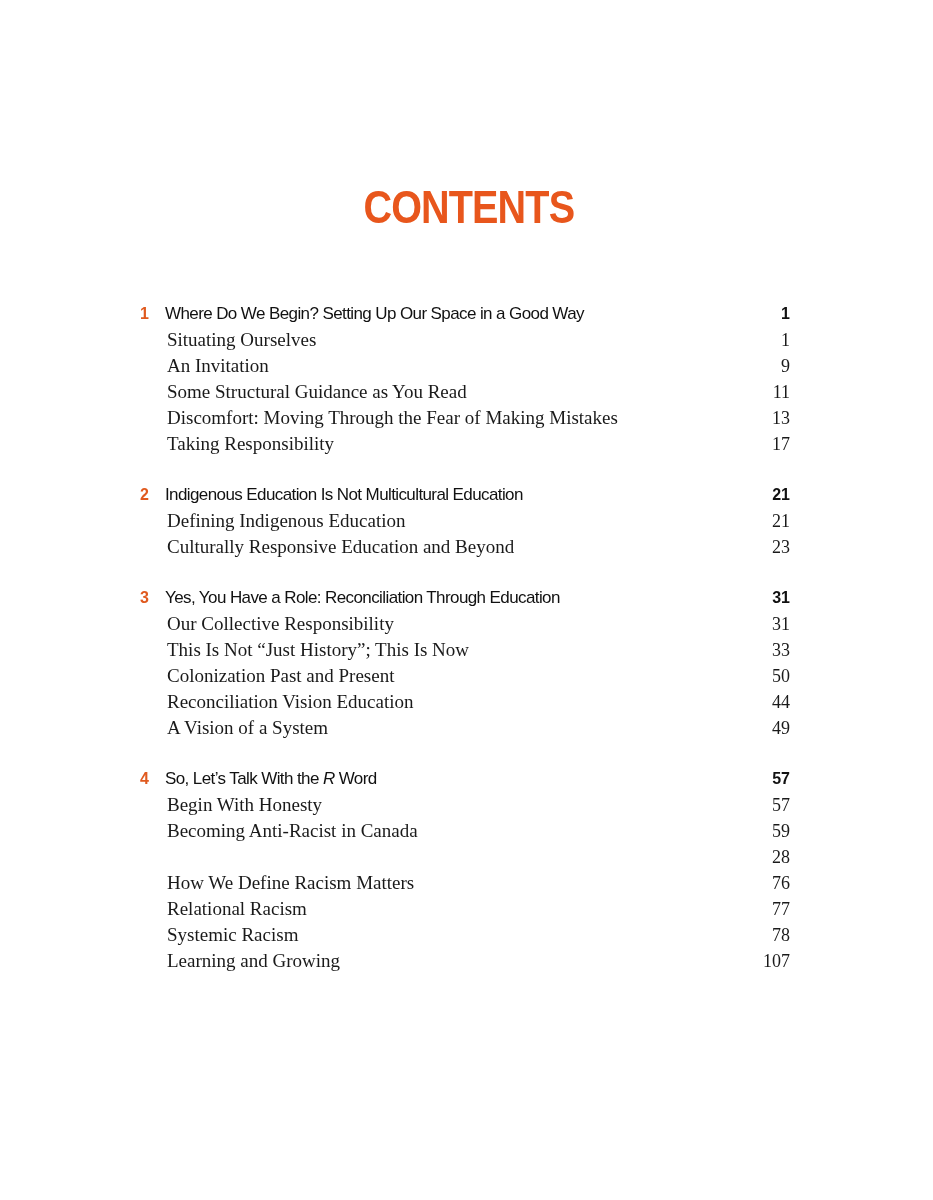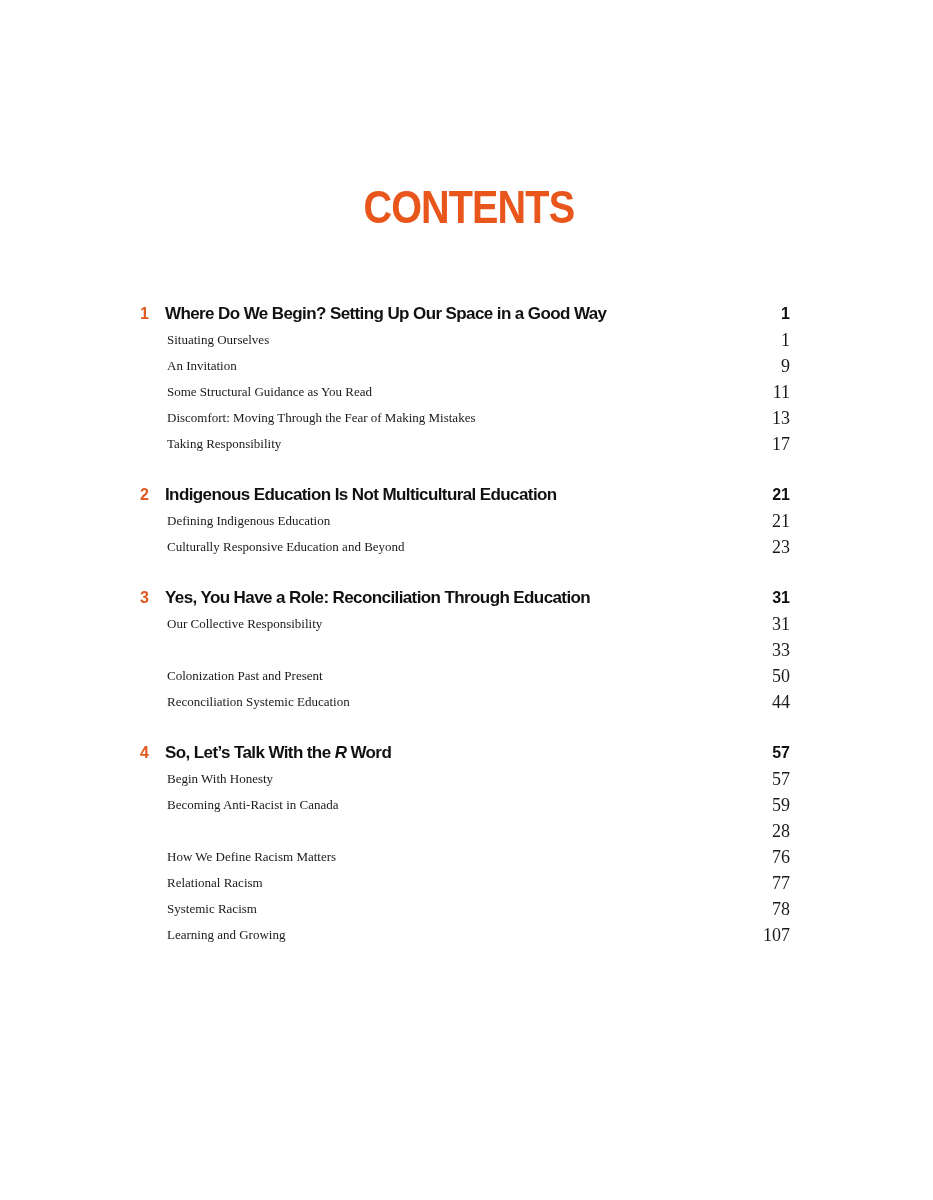--- a/index.html
+++ b/index.html
@@ -50,21 +50,21 @@
       font-family: "Liberation Sans", sans-serif;
       font-weight: bold;
       font-size: 16px;
       color: #e05a1f;
     }
     .ch-row .label {
       position: absolute;
       left: 25px;
       top: 0;
       font-family: "Liberation Sans", sans-serif;
-      font-weight: bold;
+      font-weight: normal;
       font-size: 17px;
       color: #111111;
       letter-spacing: -0.6px;
       white-space: nowrap;
     }
     .ch-row .label i {
       font-style: italic;
     }
     .ch-row .page {
       position: absolute;
@@ -73,21 +73,21 @@
       font-family: "Liberation Sans", sans-serif;
       font-weight: bold;
       font-size: 16px;
       color: #111111;
     }
     .sec-row .label {
       position: absolute;
       left: 27px;
       top: 0;
       font-family: "Liberation Serif", serif;
-      font-size: 13px;
+      font-size: 19px;
       color: #1a1a1a;
       white-space: nowrap;
     }
     .sec-row .page {
       position: absolute;
       right: 0;
       top: 0;
       font-family: "Liberation Serif", serif;
       font-size: 18px;
       color: #1a1a1a;
@@ -148,29 +148,34 @@
     <div class="row ch-row">
       <span class="num">3</span>
       <span class="label">Yes, You Have a Role: Reconciliation Through Education</span>
       <span class="page">31</span>
     </div>
     <div class="row sec-row">
       <span class="label">Our Collective Responsibility</span>
       <span class="page">31</span>
     </div>
     <div class="row sec-row">
+      <span class="label">This Is Not “Just History”; This Is Now</span>
       <span class="page">33</span>
     </div>
     <div class="row sec-row">
       <span class="label">Colonization Past and Present</span>
       <span class="page">50</span>
     </div>
     <div class="row sec-row">
-      <span class="label">Reconciliation Systemic Education</span>
+      <span class="label">Reconciliation Vision Education</span>
       <span class="page">44</span>
+    </div>
+    <div class="row sec-row">
+      <span class="label">A Vision of a System</span>
+      <span class="page">49</span>
     </div>
   </div>
 
   <div class="chapter">
     <div class="row ch-row">
       <span class="num">4</span>
       <span class="label"><span>So, Let’s Talk With the </span><i>R</i><span> Word</span></span>
       <span class="page">57</span>
     </div>
     <div class="row sec-row">

